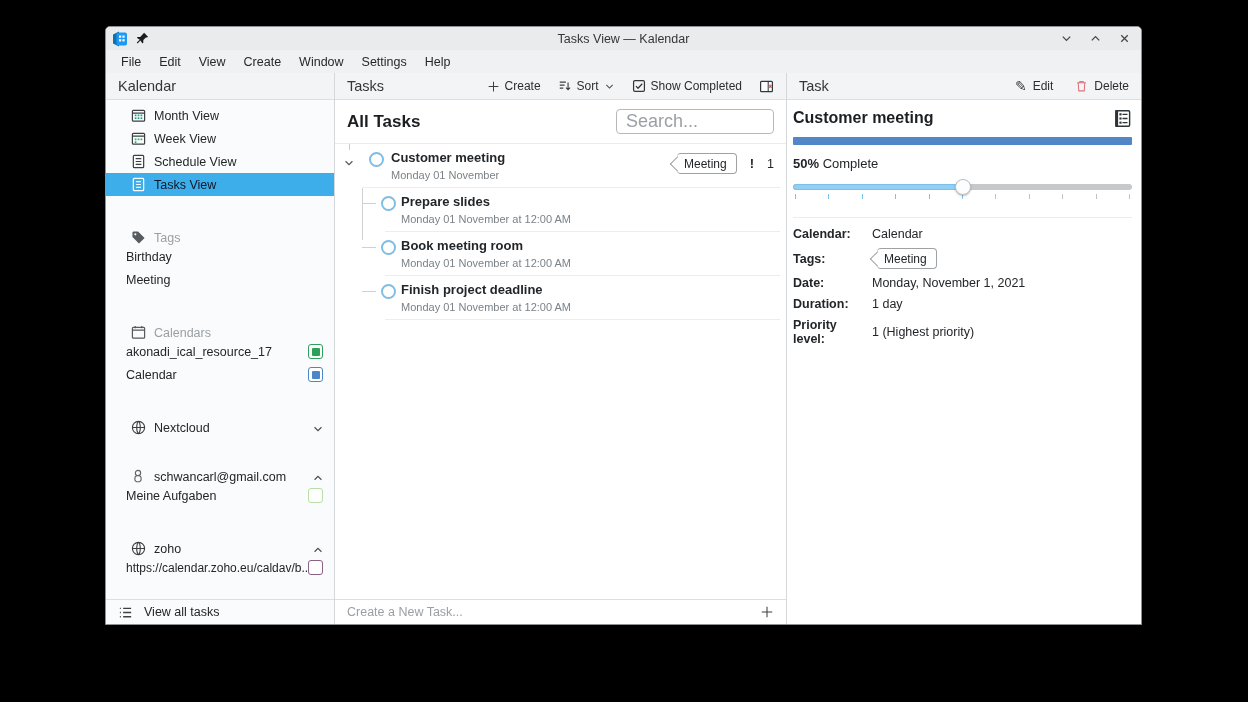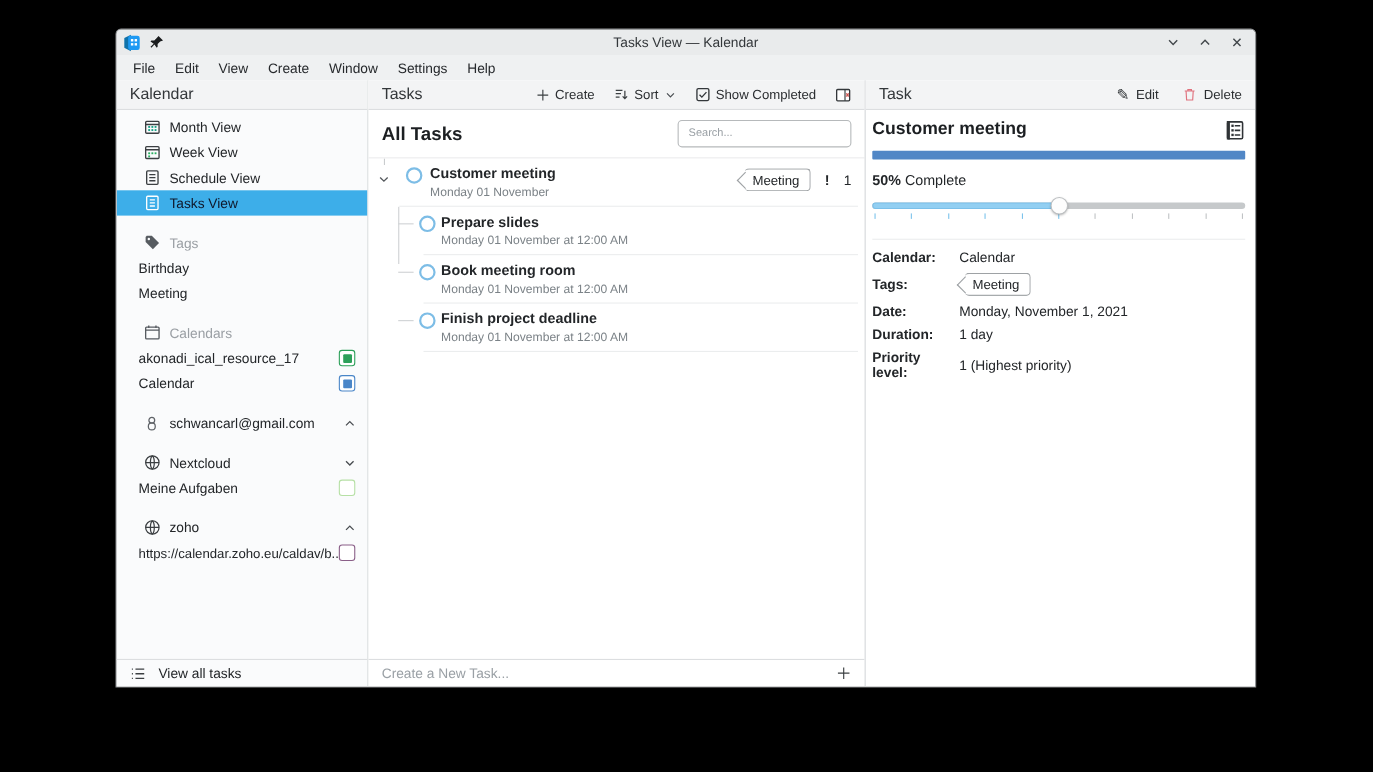--- a/index.html
+++ b/index.html
@@ -22,33 +22,33 @@
   
   .sidebar { width:229px; flex:none; background:#fafbfc; border-right:1px solid #d5d8da; display:flex; flex-direction:column; }
   .side-scroll { flex:1; padding-top:4px; overflow:hidden; }
   .side-item { height:23px; display:flex; align-items:center; font-size:12.5px; color:#232629; padding-left:24px; }
   .side-item .ic { width:16px; height:16px; margin-right:8px; flex:none; display:flex; align-items:center; justify-content:center; }
   .side-item.selected { background:#3daee9; color:#0f172a; }
   .side-item.section { color:#9a9fa4; }
   .side-item .lbl { white-space:nowrap; overflow:hidden; flex:1; }
   .side-item .chev { margin-left:auto; margin-right:10px; flex:none; }
   .side-item.child { padding-left:20px; }
-  .gap { margin-top:13px; }
+  .gap { margin-top:26px;align-items:flex-end; }
   .cbox { width:15px; height:15px; border:1.5px solid var(--c,#888); border-radius:3px; margin-left:auto; margin-right:11px;
           position:relative; background:#fff; flex:none; }
   .cbox.checked::after { content:''; position:absolute; inset:2.5px; background:var(--c); border-radius:1px; }
   .side-footer { height:25px; border-top:1px solid #dcdee0; display:flex; align-items:center; padding-left:12px; font-size:12.5px; color:#232629; flex:none; }
   .side-footer .ic { width:16px; margin-right:10px; display:flex; }
   
   .tasks-panel { flex:1; display:flex; flex-direction:column; background:#fff; min-width:0; }
   .tasks-toolbar { margin-left:auto; display:flex; align-items:center; gap:17px; font-size:12px; color:#2b2e31; }
   .tool-btn { display:flex; align-items:center; gap:5px; }
   .alltasks-row { display:flex; align-items:center; justify-content:space-between; padding:9px 12px 9px 12px; border-bottom:1px solid #ececed; flex:none; }
   .alltasks-title { font-size:17px; font-weight:bold; color:#1c1f22; }
-  .search-input { width:158px; height:25px; border:1px solid #b6b9bb; border-radius:4px; padding:0 9px; font-size:10px; color:#404040; outline:none; font-family:inherit; }
+  .search-input { width:158px; height:25px; border:1px solid #b6b9bb; border-radius:4px; padding:0 9px; font-size:18px; color:#404040; outline:none; font-family:inherit; }
   .search-input::placeholder { color:#9aa0a5; }
   .task-list { flex:1; overflow:hidden; }
   .task-row { position:relative; padding:6px 12px 7px 56px; }
   .task-row .sep { position:absolute; left:28px; right:6px; bottom:0; height:1px; background:#ebedee; }
   .task-row.sub { padding-left:66px; }
   .task-row.sub .sep { left:50px; }
   .t-title { font-size:13px; font-weight:bold; color:#232629; line-height:16px; }
   .t-sub { font-size:11px; color:#7b8287; margin-top:3px; }
   .circle { position:absolute; width:15px; height:15px; border:2px solid #7dbde6; border-radius:50%; background:#fff; }
   .task-row .circle { left:34px; top:8px; }
@@ -234,44 +234,44 @@
           <span class="lbl">akonadi_ical_resource_17</span>
           <span class="cbox checked" style="--c: #2da05a;"></span>
         </div>
         <div class="side-item child">
           <span class="lbl">Calendar</span>
           <span class="cbox checked" style="--c: #4a86c8;"></span>
         </div>
 
         <div class="side-item gap">
           <span class="ic">
+              <svg width="15" height="15" viewBox="0 0 16 16" fill="none" stroke="#3b3f42" stroke-width="1.2">
+                <circle cx="8" cy="8" r="6.5"></circle>
+                <path d="M1.5 8h13M8 1.5c-2.5 2-2.5 11 0 13M8 1.5c2.5 2 2.5 11 0 13"></path>
+              </svg>
+            </span>
+          <span class="lbl">Nextcloud</span>
+          <span class="chev">
+              <svg width="12" height="12" viewBox="0 0 14 14" fill="none" stroke="#4a4e52" stroke-width="1.4">
+                <path d="M3 5l4 4 4-4"></path>
+              </svg>
+            </span>
+        </div>
+
+        <div class="side-item gap">
+          <span class="ic">
               <svg width="14" height="14" viewBox="0 0 16 16" fill="none" stroke="#5f6368" stroke-width="1.3">
                 <circle cx="8" cy="4.6" r="3"></circle>
                 <circle cx="8" cy="11" r="3.6"></circle>
               </svg>
             </span>
           <span class="lbl">schwancarl@gmail.com</span>
           <span class="chev">
               <svg width="12" height="12" viewBox="0 0 14 14" fill="none" stroke="#4a4e52" stroke-width="1.4">
                 <path d="M3 9l4-4 4 4"></path>
-              </svg>
-            </span>
-        </div>
-
-        <div class="side-item gap">
-          <span class="ic">
-              <svg width="15" height="15" viewBox="0 0 16 16" fill="none" stroke="#3b3f42" stroke-width="1.2">
-                <circle cx="8" cy="8" r="6.5"></circle>
-                <path d="M1.5 8h13M8 1.5c-2.5 2-2.5 11 0 13M8 1.5c2.5 2 2.5 11 0 13"></path>
-              </svg>
-            </span>
-          <span class="lbl">Nextcloud</span>
-          <span class="chev">
-              <svg width="12" height="12" viewBox="0 0 14 14" fill="none" stroke="#4a4e52" stroke-width="1.4">
-                <path d="M3 5l4 4 4-4"></path>
               </svg>
             </span>
         </div>
         <div class="side-item child">
           <span class="lbl">Meine Aufgaben</span>
           <span class="cbox" style="--c: #b6e0a5;"></span>
         </div>
 
         <div class="side-item gap">
           <span class="ic">

